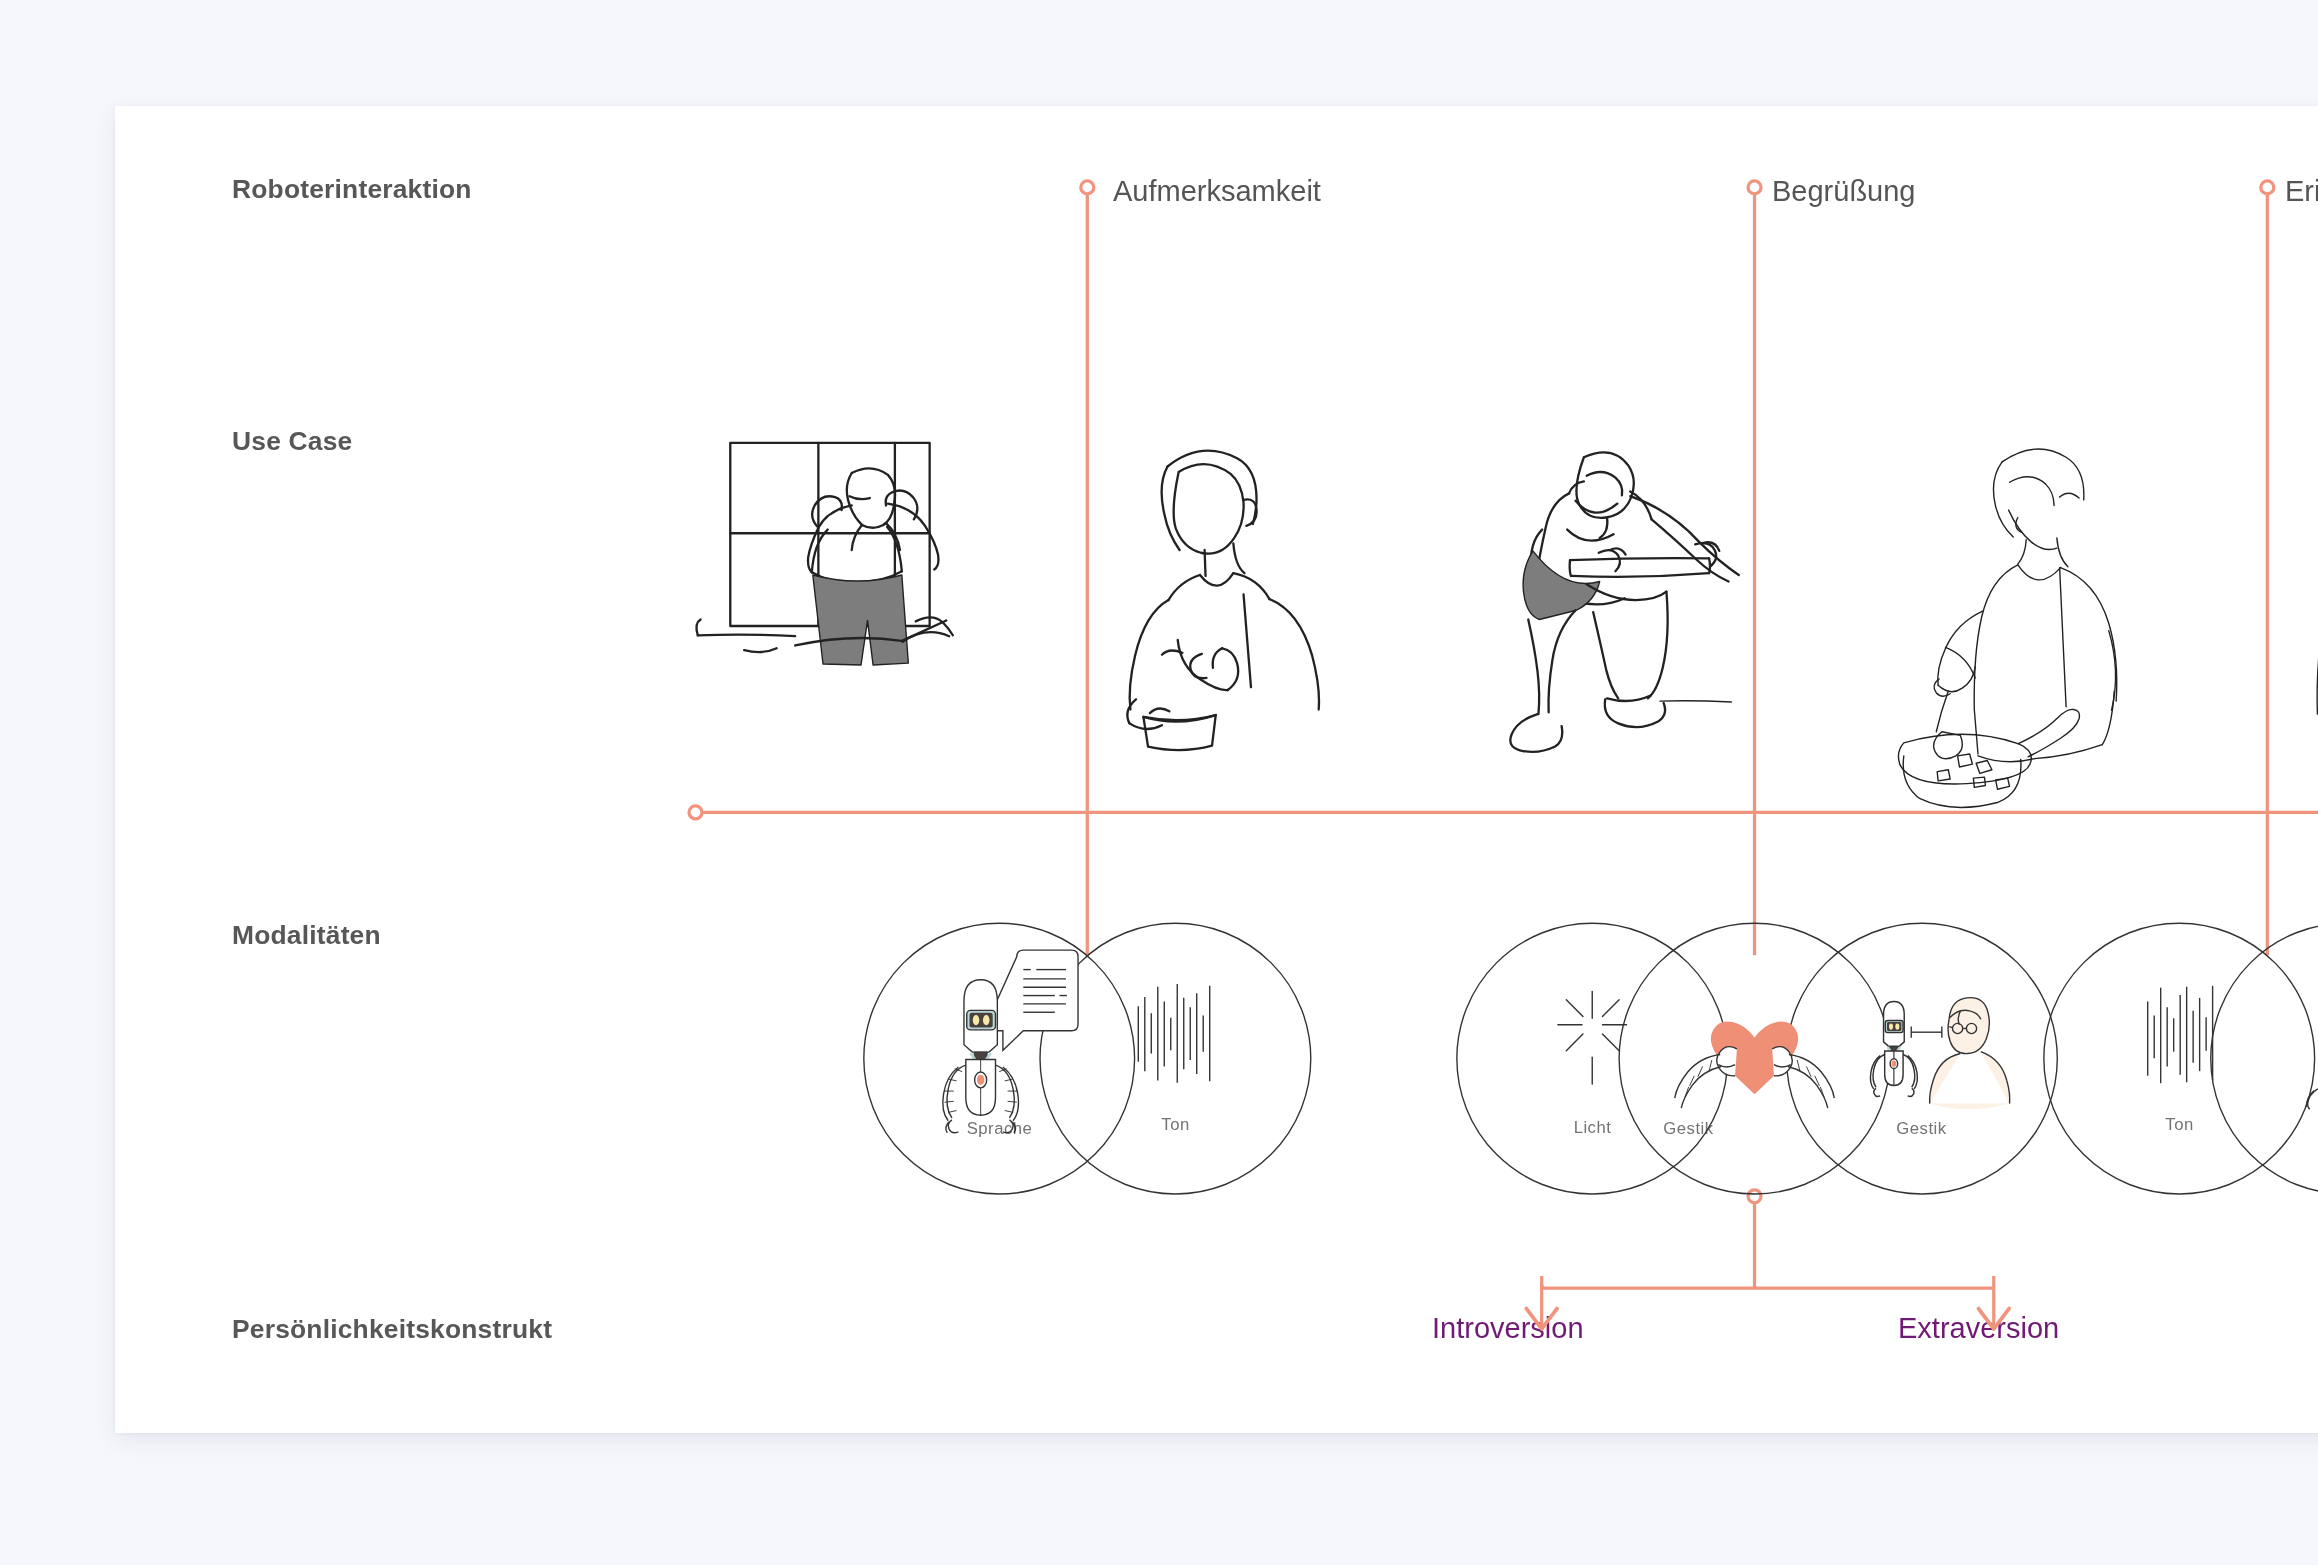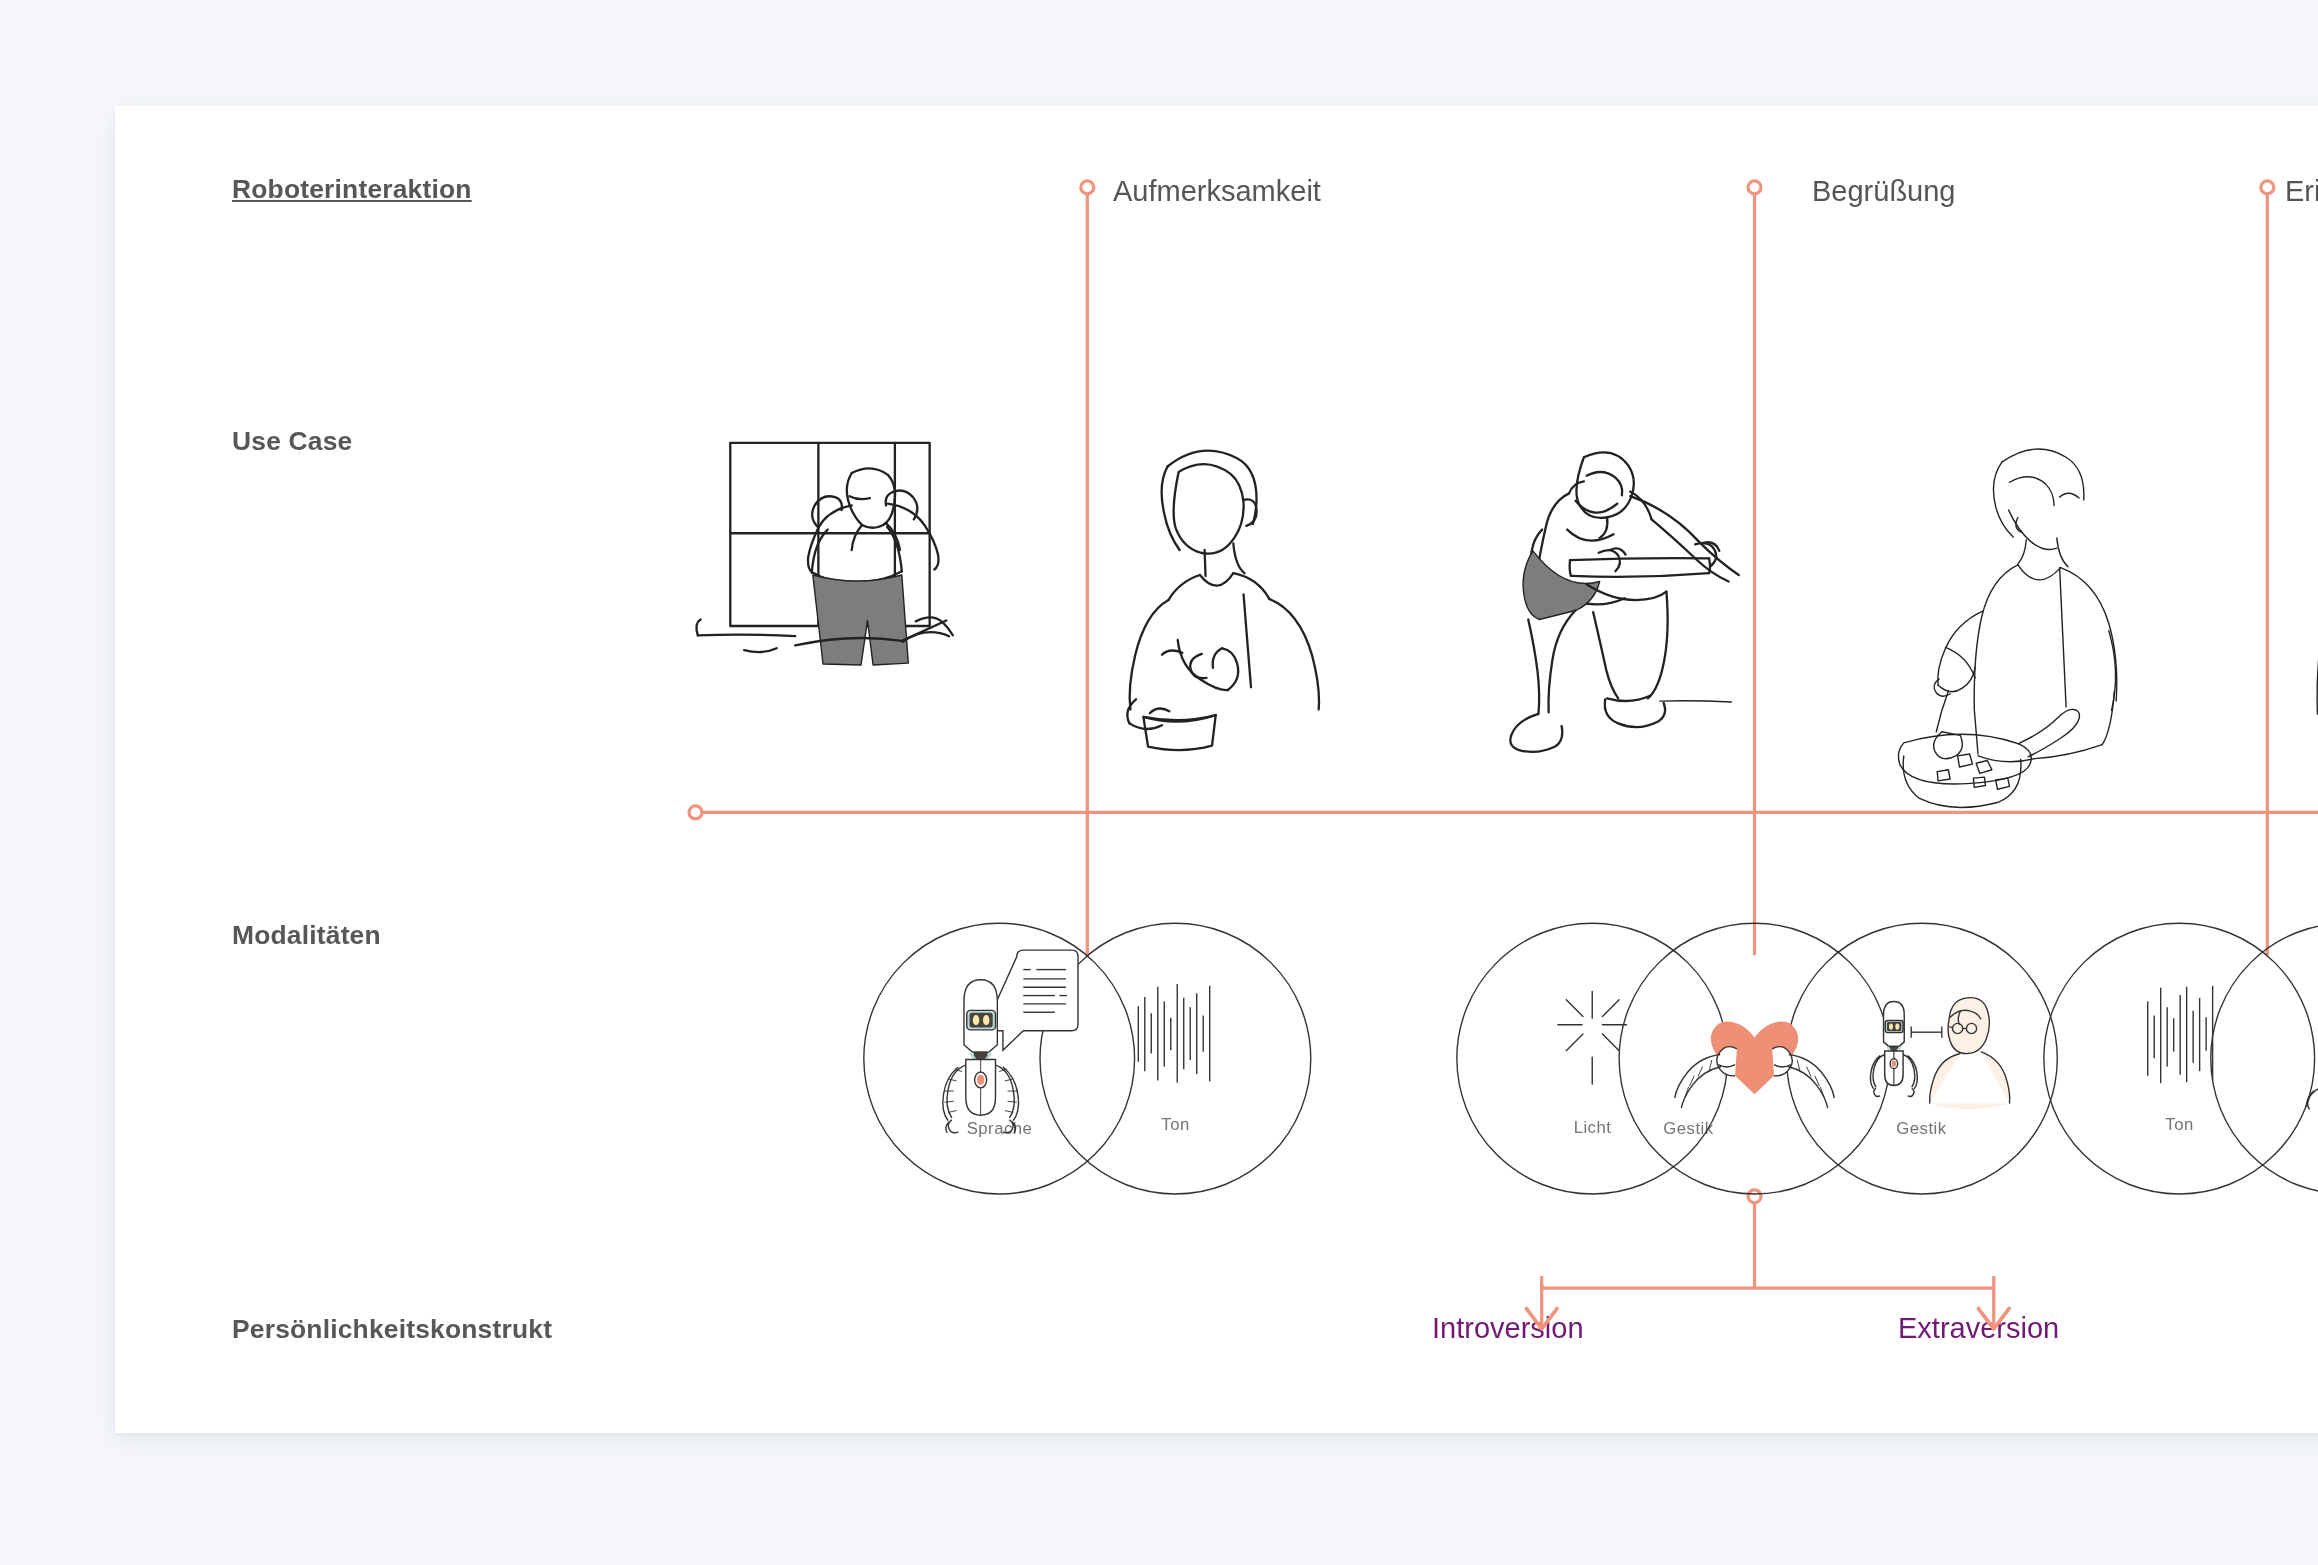--- a/index.html
+++ b/index.html
@@ -47,27 +47,27 @@
     text-align:center;
     font-weight:300;
   }
 </style>
 </head>
 <body>
 
 <div id="stage">
   <div id="card"></div>
 
-  <div class="rowlabel" style="left:232px;top:174px;text-decoration:underline;">Roboterinteraktion</div>
+  <div class="rowlabel" style="left:232px;top:174px;">Roboterinteraktion</div>
   <div class="rowlabel" style="left:232px;top:426px;">Use Case</div>
   <div class="rowlabel" style="left:232px;top:920px;">Modalitäten</div>
   <div class="rowlabel" style="left:232px;top:1314px;">Persönlichkeitskonstrukt</div>
 
   <div class="phase-label" style="left:1105px;top:175px;margin-left:8px;">Aufmerksamkeit</div>
-  <div class="phase-label" style="left:1812px;top:175px;text-align:right;">Begrüßung</div>
+  <div class="phase-label" style="left:1772px;top:175px;text-align:right;">Begrüßung</div>
   <div class="phase-label" style="left:2285px;top:175px;">Erinnerung</div>
 
   <div class="pers-label" style="left:1432px;top:1312px;">Introversion</div>
   <div class="pers-label" style="left:1898px;top:1312px;">Extraversion</div>
 
   <div class="mod-label" style="left:907px;top:1119px;width:185px;">Sprache</div>
   <div class="mod-label" style="left:1083px;top:1115px;width:185px;">Ton</div>
   <div class="mod-label" style="left:1500px;top:1118px;width:185px;">Licht</div>
   <div class="mod-label" style="left:1596px;top:1119px;width:185px;">Gestik</div>
   <div class="mod-label" style="left:1829px;top:1119px;width:185px;">Gestik</div>

